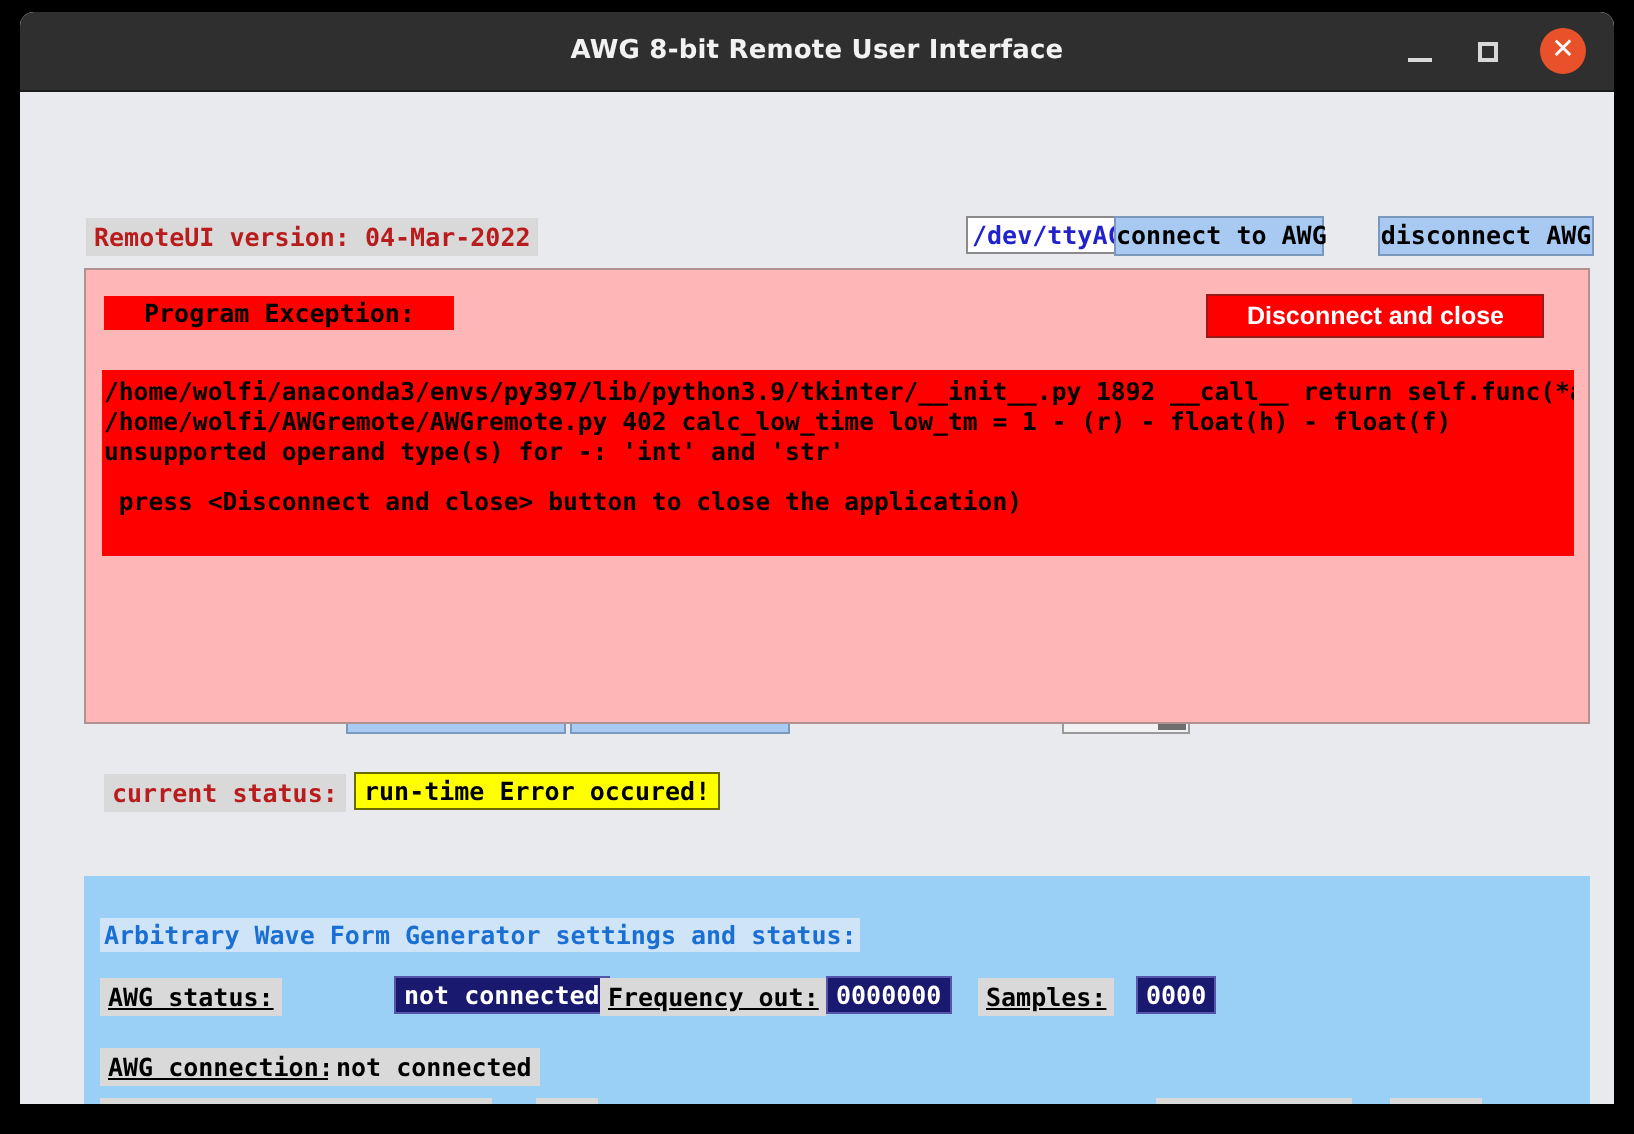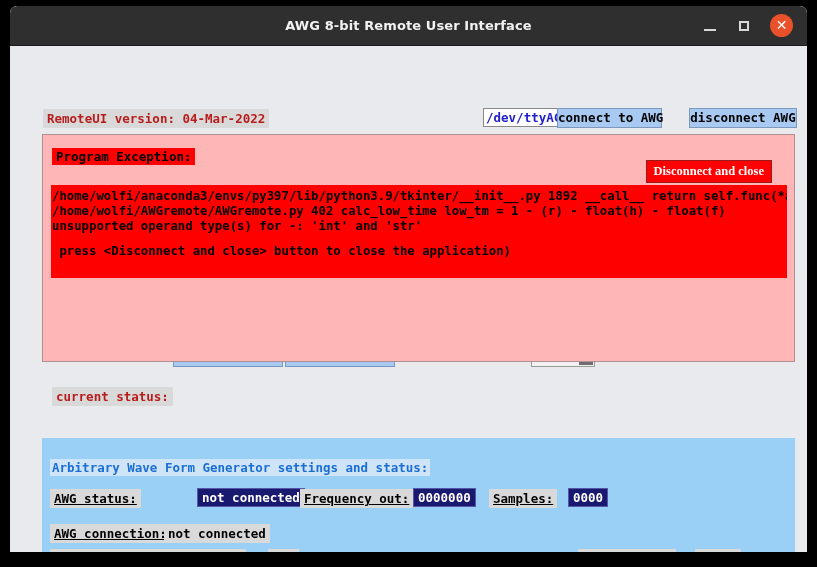--- a/index.html
+++ b/index.html
@@ -204,35 +204,35 @@
   }
   #exception-title {
     position: absolute;
     left: 9px;
     top: 13px;
     background: #ff0000;
     color: #000000;
     font-family: "DejaVu Sans Mono", monospace;
     font-size: 12.5px;
     font-weight: bold;
-    padding: 1px 4px;
+    padding: 1px 20px;
     white-space: pre;
   }
   #disconnect-close-button {
     position: absolute;
     right: 22px;
-    top: 25px;
+    top: 12px;
     background: #ff0000;
     border: 1px solid #9a1a1a;
     box-sizing: border-box;
     color: #ffffff;
-    font-family: Liberation Serif, serif;
-    font-size: 12.5px;
-    font-weight: bold;
-    padding: 3px 7px;
+    font-family: Liberation Sans, sans-serif;
+    font-size: 12.5px;
+    font-weight: bold;
+    padding: 3px 19px;
     white-space: pre;
     cursor: default;
   }
   #traceback-box {
     position: absolute;
     left: 8px;
     top: 50px;
     width: 736px;
     min-height: 93px;
     background: #ff0000;
@@ -386,20 +386,21 @@
       <div id="traceback-box">
         <div class="tb-line">/home/wolfi/anaconda3/envs/py397/lib/python3.9/tkinter/__init__.py 1892 __call__ return self.func(*args)</div>
         <div class="tb-line">/home/wolfi/AWGremote/AWGremote.py 402 calc_low_time low_tm = 1 - (r) - float(h) - float(f)</div>
         <div class="tb-line">unsupported operand type(s) for -: 'int' and 'str'</div>
         <div class="tb-line spacer"></div>
         <div class="tb-line"> press &lt;Disconnect and close&gt; button to close the application)</div>
       </div>
     </div>
 
     <div class="lbl" id="status-label">current status:</div>
+    <div id="status-value">run-time Error occured!</div>
 
     <div id="awg-panel">
       <div id="awg-heading">Arbitrary Wave Form Generator settings and status:</div>
 
       <div class="awg-lbl" id="awg-status-label">AWG status:</div>
       <div class="awg-val-dark" id="awg-status-value">not connected</div>
 
       <div class="awg-lbl" id="freq-out-label">Frequency out:</div>
       <div class="awg-val-dark" id="freq-out-value">0000000</div>
 

